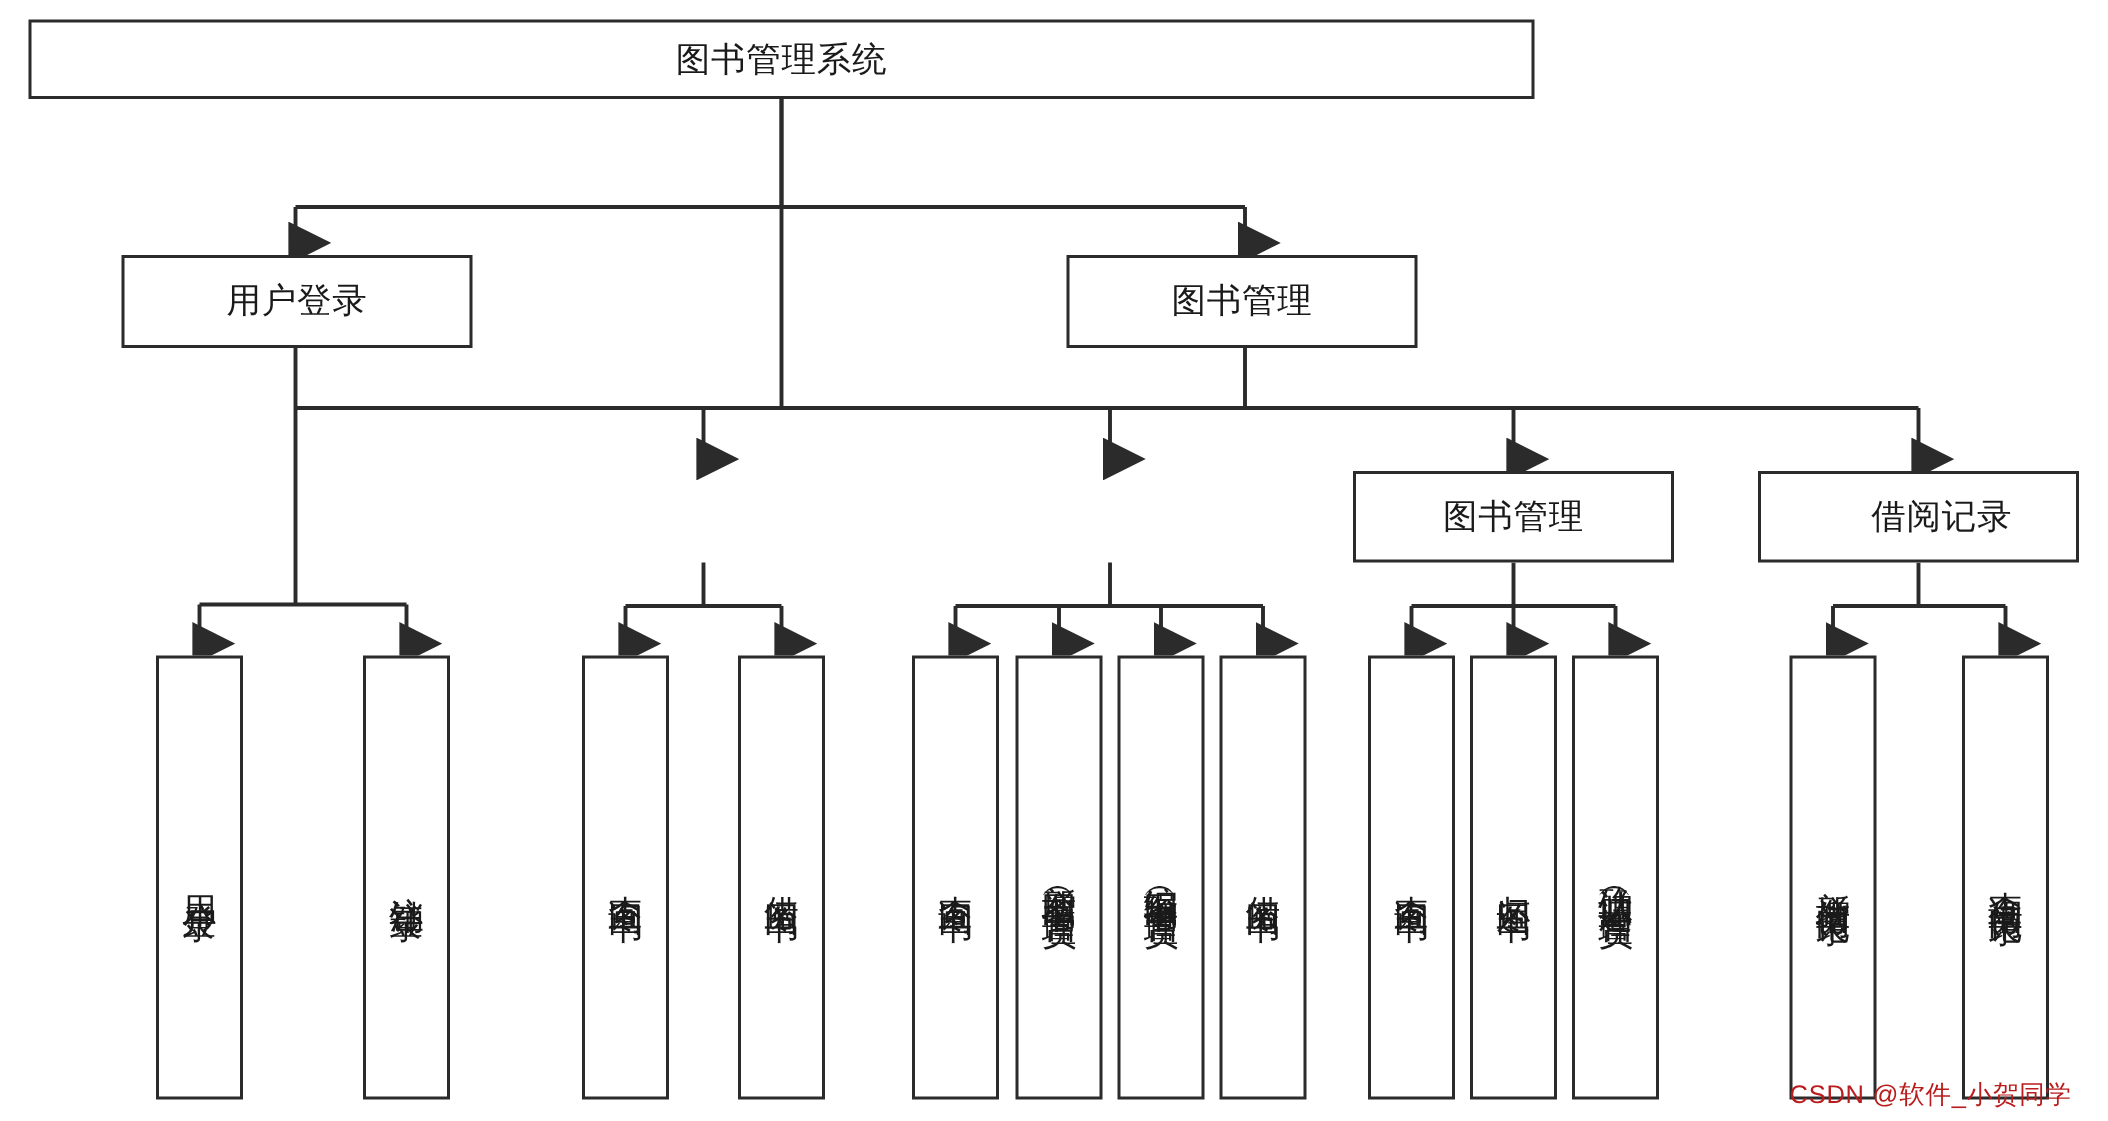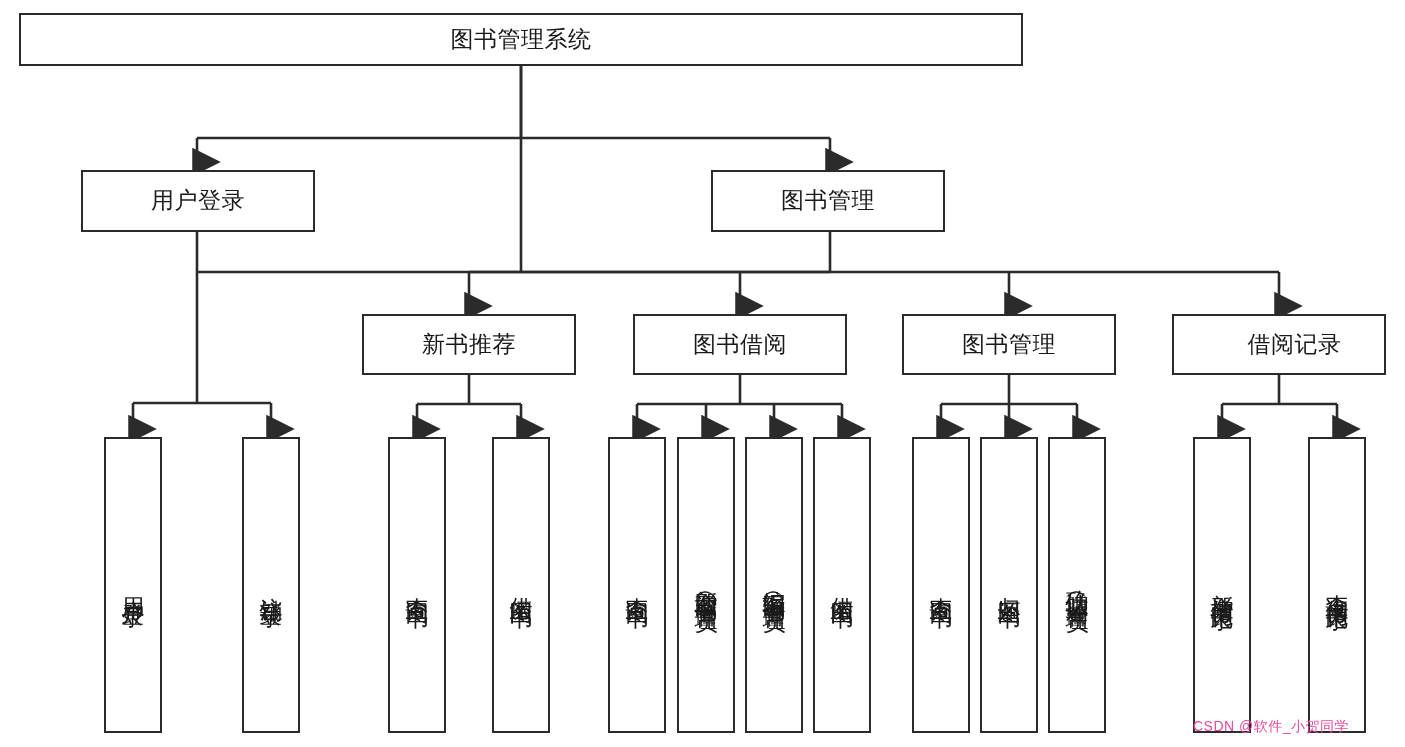--- a/index.html
+++ b/index.html
@@ -52,22 +52,22 @@
   .node.vertical .label {
     writing-mode: vertical-rl;
     text-orientation: upright;
     font-size: 23px;
     letter-spacing: 3px;
     line-height: 1;
     white-space: nowrap;
   }
   .watermark {
     position: absolute;
-    color: #ec4899;
-    font-size: 14px;
+    color: #b91c1c;
+    font-size: 17px;
     letter-spacing: 0.5px;
     white-space: nowrap;
     user-select: none;
   }
 </style>
 </head>
 <body>
 
 <div id="canvas">
 
@@ -138,26 +138,20 @@
     <span class="label">图书管理系统</span>
   </div>
 
   <div class="node horizontal" style="left:81px; top:170px; width:234px; height:62px;">
     <span class="label">用户登录</span>
   </div>
   <div class="node horizontal" style="left:711px; top:170px; width:234px; height:62px;">
     <span class="label">图书管理</span>
   </div>
 
-  <div class="node horizontal" style="left:362px; top:314px; width:214px; height:61px;">
-    <span class="label">新书推荐</span>
-  </div>
-  <div class="node horizontal" style="left:633px; top:314px; width:214px; height:61px;">
-    <span class="label">图书借阅</span>
-  </div>
   <div class="node horizontal" style="left:902px; top:314px; width:214px; height:61px;">
     <span class="label">图书管理</span>
   </div>
   <div class="node horizontal" style="left:1172px; top:314px; width:214px; height:61px;padding-left:31px;">
     <span class="label">借阅记录</span>
   </div>
 
   <div class="node vertical" style="left:104px; top:437px; width:58px; height:296px;">
     <span class="label">用户登录</span>
   </div>

